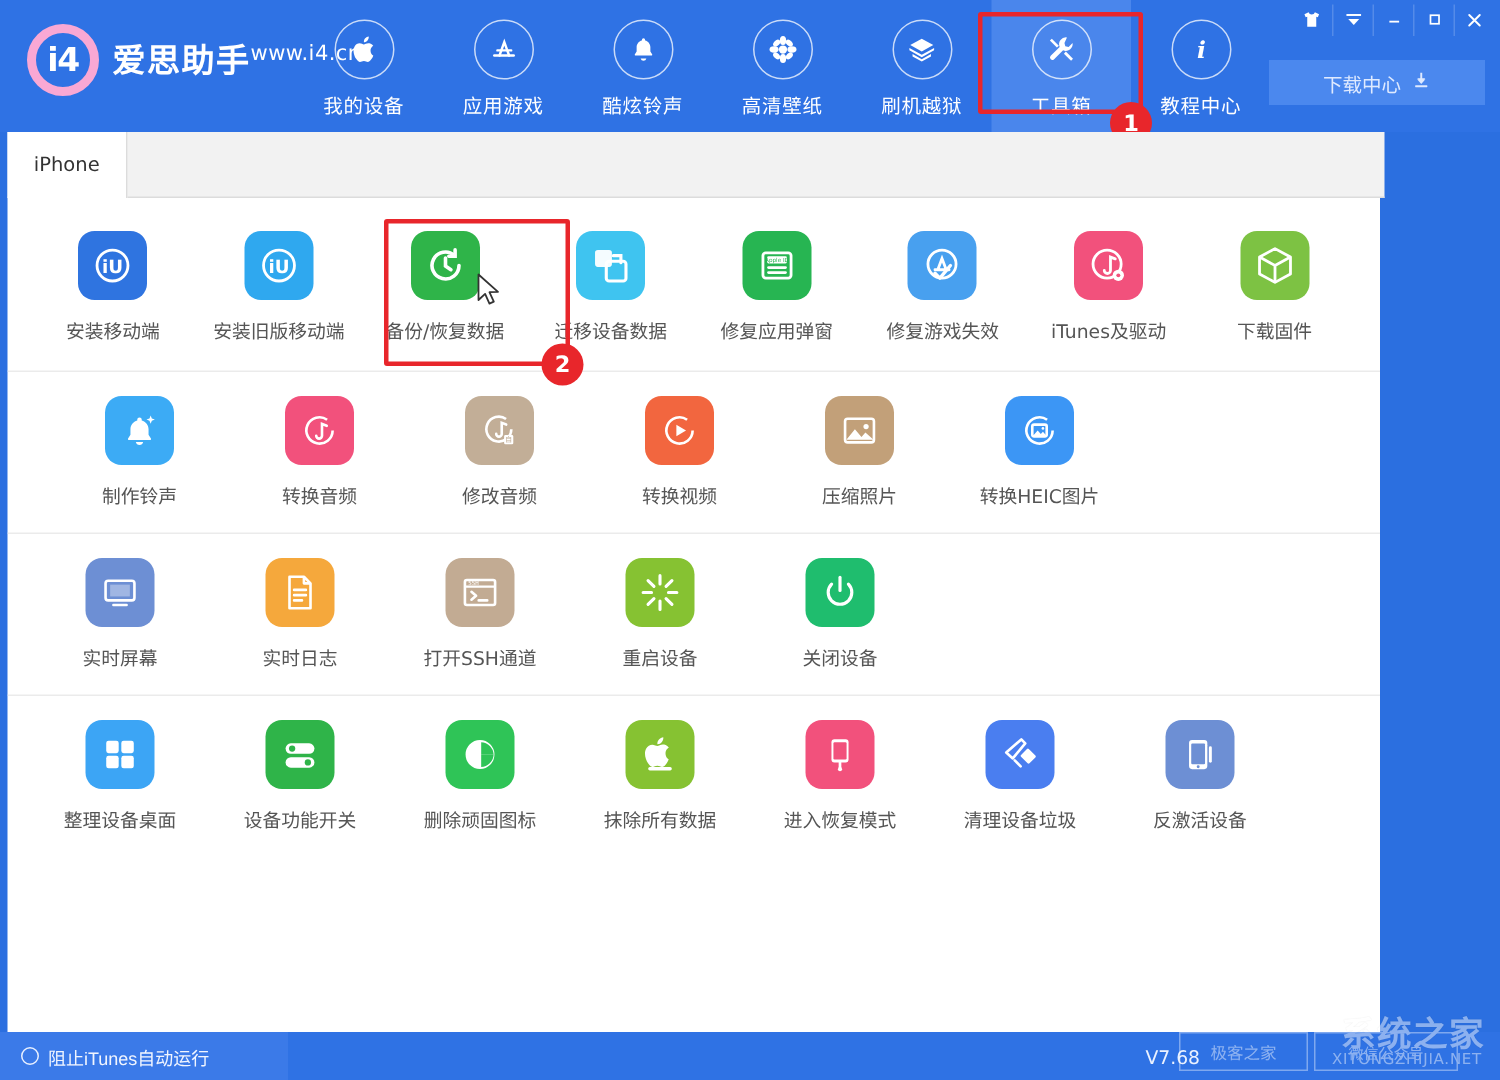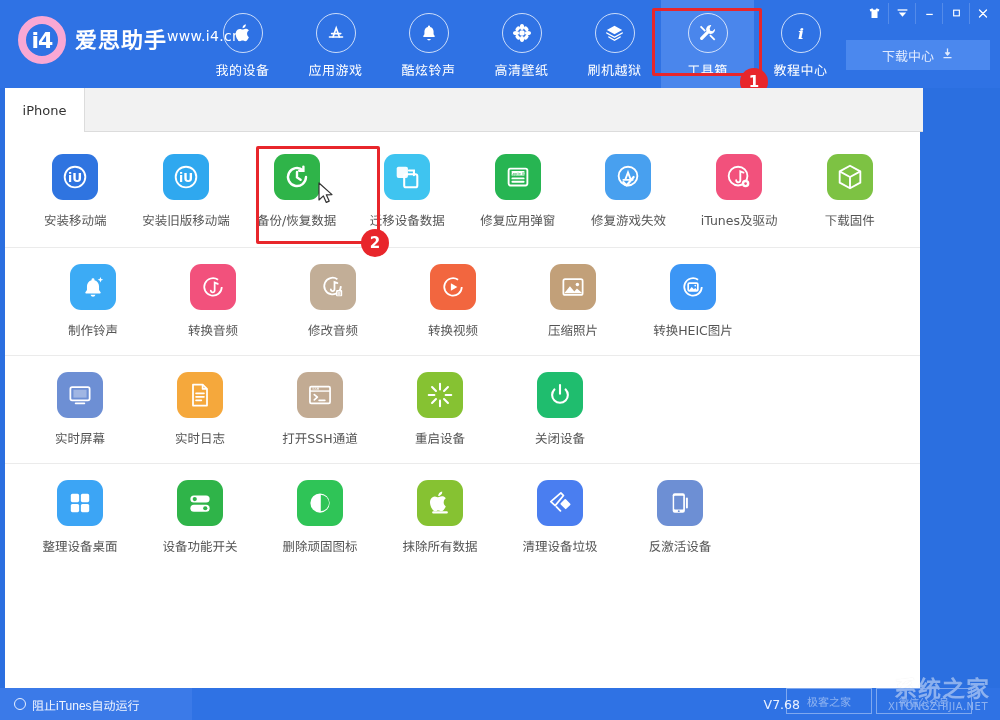--- a/index.html
+++ b/index.html
@@ -21,21 +21,21 @@
     position: absolute; left: 0; top: 0;
     width: 1000px; height: 88px;
     background: #2f72e4;
   }
   .logo {
     position: absolute; left: 18px; top: 16px;
     display: flex; align-items: center; gap: 9px;
   }
   .logo-mark {
     width: 48px; height: 48px; border-radius: 50%;
-    border: 8px solid #f9a8d4;
+    border: 6px solid #f9a8d4;
     display: flex; align-items: center; justify-content: center;
     color: #fff; font-weight: bold; font-size: 22px;
     letter-spacing: -1px;
     font-family: "DejaVu Sans", sans-serif;
   }
   .logo-text { display: flex; flex-direction: row; justify-content: center; }
   .logo-title {
     color: #fff; font-size: 22px; font-weight: bold; letter-spacing: 1px;
     line-height: 25px;
   }
@@ -624,20 +624,31 @@
         <div class="tool-icon" style="background:#86c232">
           <svg width="28" height="28" viewBox="0 0 32 32" fill="#fff">
             <path d="M20.2 15.1c0-2.9 2.4-4.3 2.5-4.4-1.4-2-3.5-2.3-4.3-2.3-1.8-.1-3.5 1.1-4.4 1.1-.9 0-2.3-1-3.8-1-1.9 0-3.7 1.1-4.7 2.9-2 3.4-.5 8.5 1.4 11.3 1 1.4 2 2.9 3.5 2.8 1.4 0 1.9-.9 3.6-.9s2.2.9 3.7.9 2.5-1.4 3.4-2.8c1.1-1.5 1.5-3.1 1.5-3.1s-2.4-1-2.4-4.5z"></path>
             <path d="M17.4 6.4c.8-1 1.3-2.3 1.1-3.6-1.1.1-2.5.8-3.3 1.8-.7.9-1.4 2.2-1.2 3.5 1.3.1 2.6-.6 3.4-1.7z"></path>
             <rect x="7" y="25.5" width="18" height="2.6" rx="1.3"></rect>
           </svg>
         </div>
         <div class="tool-label">抹除所有数据</div>
       </div>
 
+      <div class="tool">
+        <div class="tool-icon" style="background:#f2517c">
+          <svg width="26" height="26" viewBox="0 0 32 32" fill="none" stroke="#fff" stroke-width="2">
+            <rect x="9" y="3.5" width="14" height="19" rx="2.4" fill="#fff" stroke="none"></rect>
+            <rect x="10.6" y="6" width="10.8" height="14" rx="1" fill="#f2517c" stroke="none"></rect>
+            <path d="M16 22.5v4.5" stroke="#fff" stroke-width="2.2" stroke-linecap="round"></path>
+            <circle cx="16" cy="28" r="1.7" fill="#fff" stroke="none"></circle>
+          </svg>
+        </div>
+        <div class="tool-label">进入恢复模式</div>
+      </div>
 
       <div class="tool">
         <div class="tool-icon" style="background:#4a7ef0">
           <svg width="28" height="28" viewBox="0 0 32 32" fill="none" stroke="#fff" stroke-width="2" stroke-linejoin="round">
             <path d="M5.5 14.5 17 4.5l3 3-9.5 11.5z"></path>
             <path d="M17.5 17 22 12.5l5 5-4.5 4.5z" fill="#fff"></path>
             <path d="M12 20.5l4.5 4.5" stroke-linecap="round"></path>
           </svg>
         </div>
         <div class="tool-label">清理设备垃圾</div>

